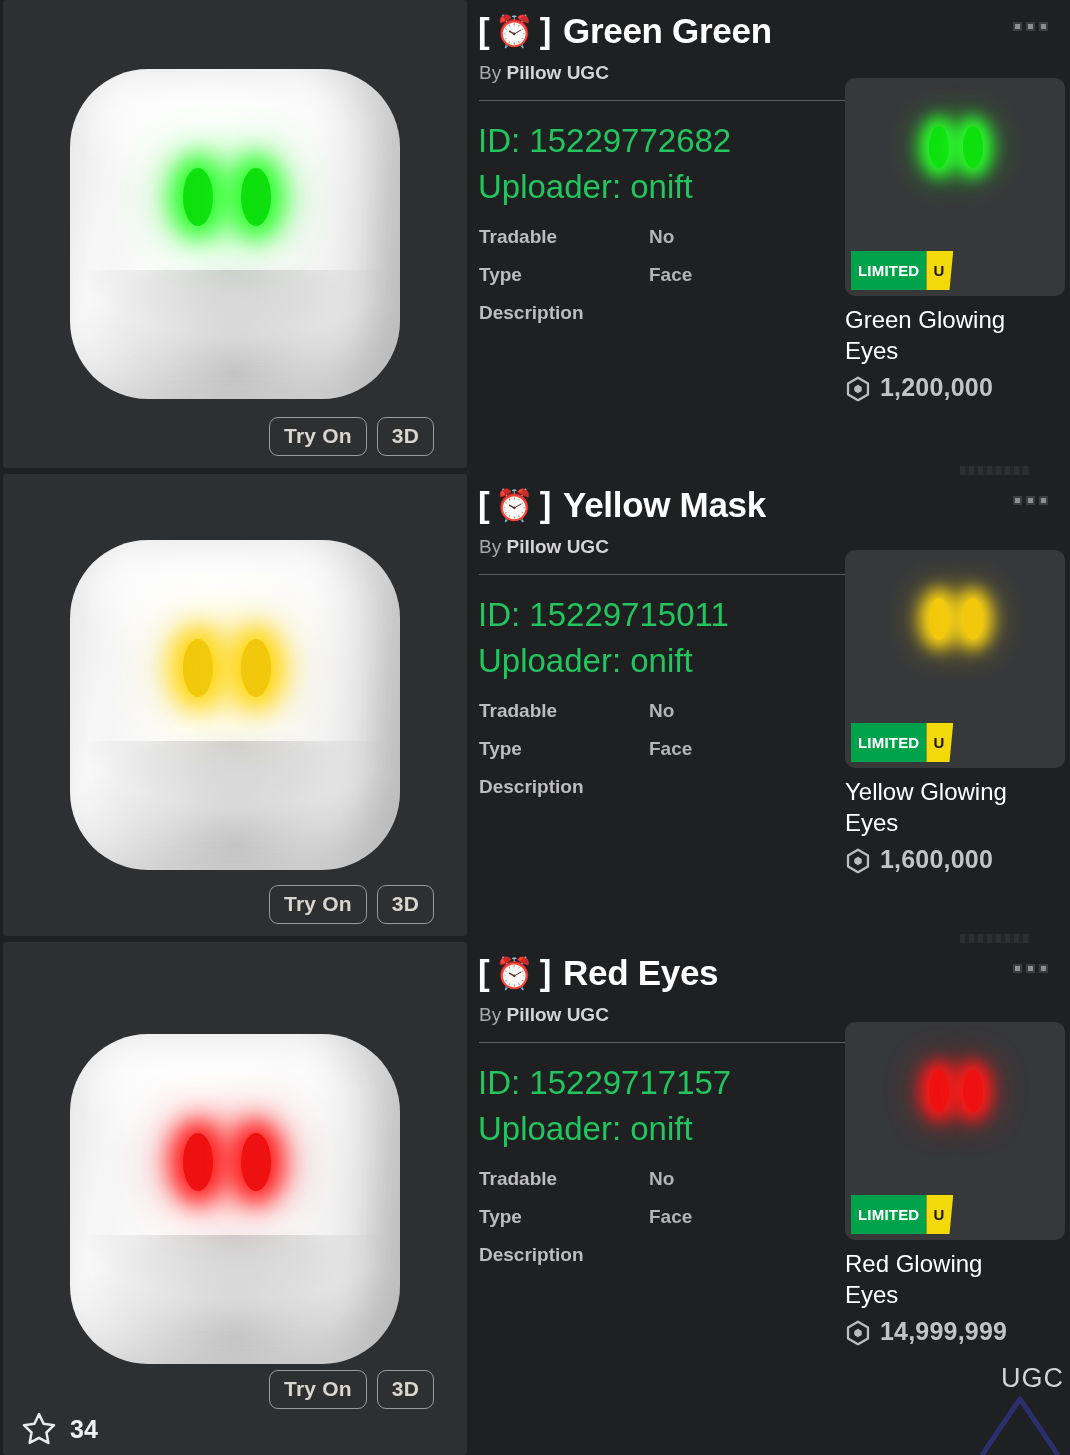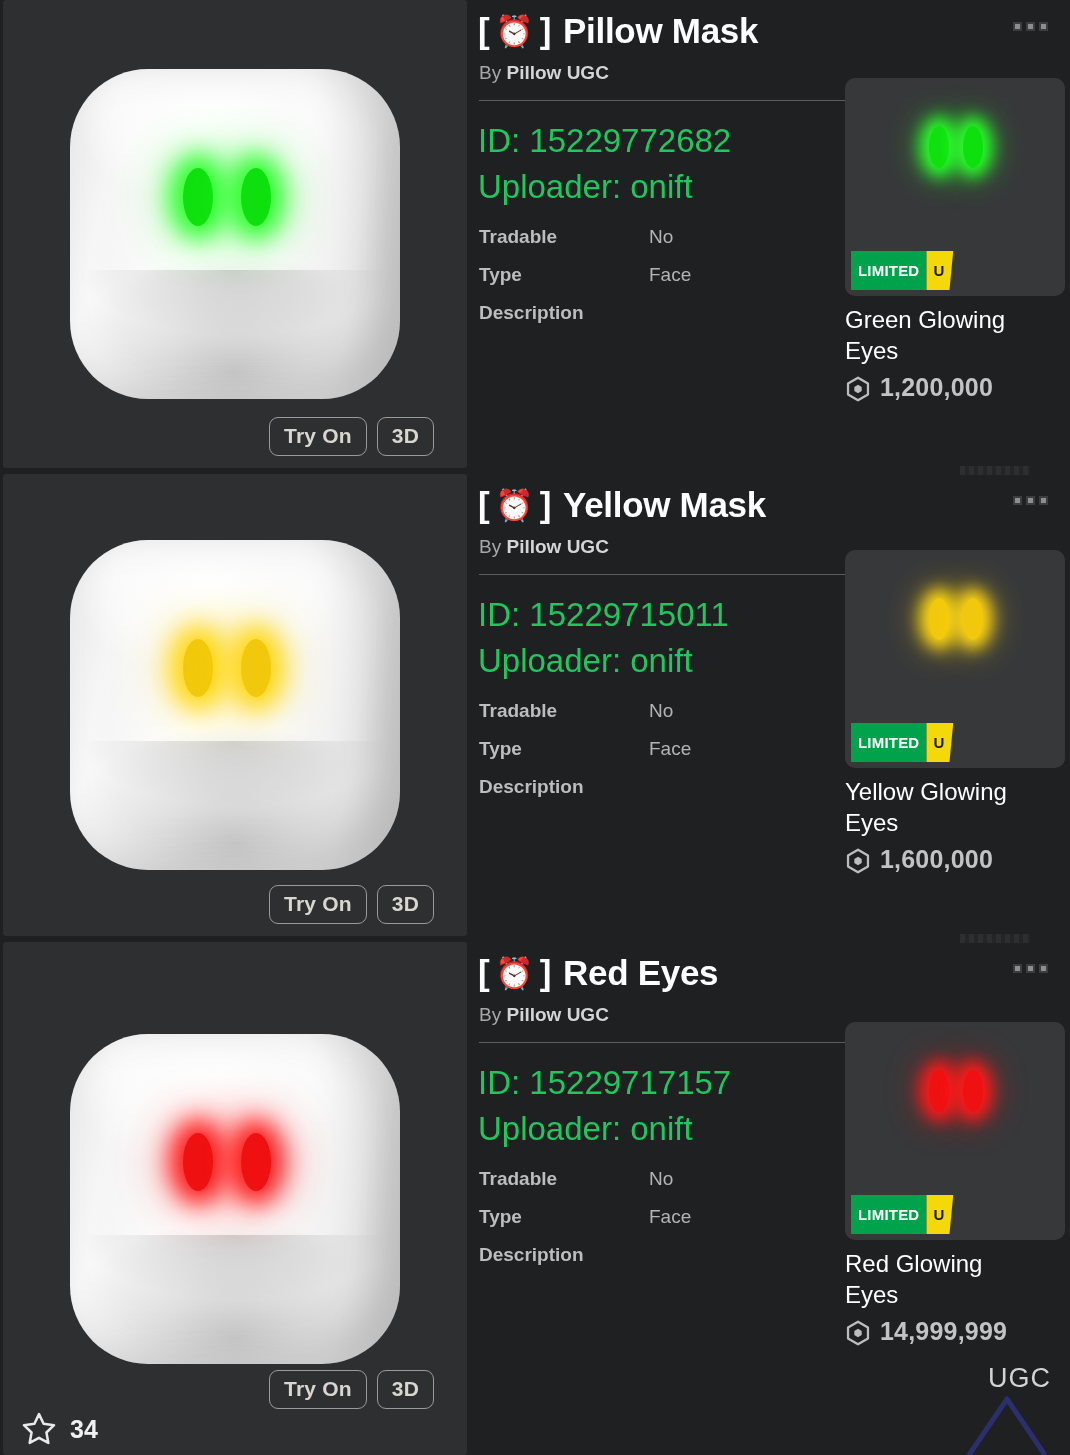--- a/index.html
+++ b/index.html
@@ -116,21 +116,21 @@
     position: absolute; left: 8px;
     color: #22c55e;
     font-size: 33px; font-weight: 400;
     white-space: nowrap;
   }
   .idline { top: 122px; }
   .uploader { top: 168px; }
 
   .kv { position: absolute; left: 9px; font-size: 19px; white-space: nowrap; }
   .kv .k { position: absolute; left: 0; top: 0; color: #bdbdc0; font-weight: 700; }
-  .kv .v { position: absolute; left: 170px; top: 0; color: #b4b4b7; font-weight: 400; }
+  .kv .v { position: absolute; left: 170px; top: 0; color: #b4b4b7; font-weight: 700; }
   .kv.r0 { top: 226px; }
   .kv.r1 { top: 264px; }
   .kv.r2 { top: 302px; }
 
   
   .card { position: absolute; left: 375px; width: 220px; }
   .card-img {
     position: relative;
     width: 100%; height: 218px;
     background: #37383a;
@@ -169,21 +169,21 @@
   .price .amt { color: #c3c3c6; font-size: 25px; font-weight: 700; letter-spacing: .2px; }
 
   
   .fav {
     position: absolute; left: 20px; bottom: 7px;
     display: flex; align-items: center; gap: 12px;
   }
   .fav .cnt { color: #f1f1f3; font-size: 25px; font-weight: 700; }
 
   .ugc-mark {
-    position: absolute; right: 19px; bottom: 2px;
+    position: absolute; right: 6px; bottom: 2px;
     width: 96px; height: 92px;
   }
   .ugc-mark .txt {
     position: absolute; right: 0; top: 2px;
     color: #d3d3d6; font-size: 27px; letter-spacing: 1px; font-weight: 400;
   }
 </style>
 </head>
 <body>
 
@@ -207,21 +207,21 @@
     <div class="detail">
       <div class="dots">
           <i></i>
           <i></i>
           <i></i>
         </div>
       <div class="title">
         <span class="br">[</span>
         <span class="clock">⏰</span>
         <span class="br">]</span>
-        <span class="tname">Pillow Mask</span>
+        <span class="tname">Green Green</span>
       </div>
       <div class="byline">
         <span class="by">By</span>
         <span>Pillow UGC</span>
       </div>
       <div class="rule"></div>
       <div class="idline">ID: 15229772682</div>
       <div class="uploader">Uploader: onift</div>
       <div class="kv r0">
         <span class="k">Tradable</span>

